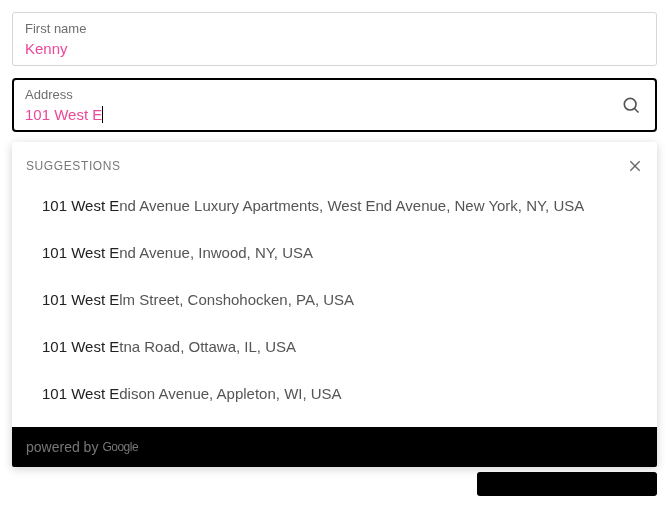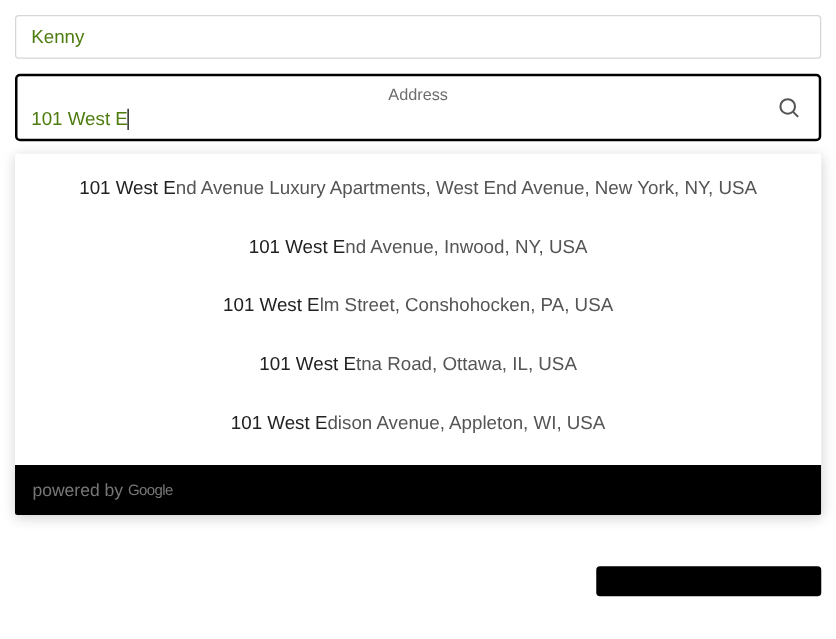--- a/index.html
+++ b/index.html
@@ -33,27 +33,26 @@
     display: block;
     font-size: 13px;
     color: #6e6e6e;
     margin-bottom: 4px;
   }
   .field-value {
     border: none;
     outline: none;
     width: 100%;
     font-size: 15px;
-    color: #4d7c0f;
+    color: #ec4899;
     font-family: inherit;
     background: transparent;
   }
   .address-row {
     position: relative;
-    text-align: center;
   }
   .search-icon {
     position: absolute;
     right: 14px;
     top: 50%;
     transform: translateY(-50%);
     width: 20px;
     height: 20px;
     color: #555;
   }
@@ -135,39 +134,49 @@
     cursor: pointer;
     width: 180px;
     height: 24px;
   }
 </style>
 </head>
 <body>
 
 <div class="row">
   <div class="field">
+    <label class="field-label">First name</label>
     <input class="field-value" type="text" value="Kenny" style="">
   </div>
 </div>
 
 <div class="address-row">
   <div class="field focused">
     <label class="field-label">Address</label>
     <div style="display:flex; align-items:center;">
       <span class="field-value" style="width:auto; white-space:pre;"><span>101 West E</span><span class="caret"></span></span>
     </div>
     <span class="search-icon">
       <svg viewBox="0 0 24 24" fill="none" stroke="currentColor" stroke-width="2">
         <circle cx="11" cy="11" r="7"></circle>
         <line x1="21" y1="21" x2="16.2" y2="16.2"></line>
       </svg>
     </span>
   </div>
 
   <div class="dropdown">
+    <div class="dd-header">
+      <span class="dd-title">SUGGESTIONS</span>
+      <span class="close-x">
+        <svg viewBox="0 0 24 24" fill="none" stroke="currentColor" stroke-width="2">
+          <line x1="5" y1="5" x2="19" y2="19"></line>
+          <line x1="19" y1="5" x2="5" y2="19"></line>
+        </svg>
+      </span>
+    </div>
     <ul class="suggestions">
         <li><span class="match">101 West E</span>nd Avenue Luxury Apartments, West End Avenue, New York, NY, USA</li>
         <li><span class="match">101 West E</span>nd Avenue, Inwood, NY, USA</li>
         <li><span class="match">101 West E</span>lm Street, Conshohocken, PA, USA</li>
         <li><span class="match">101 West E</span>tna Road, Ottawa, IL, USA</li>
         <li><span class="match">101 West E</span>dison Avenue, Appleton, WI, USA</li>
       </ul>
     <div class="powered">
       <span>powered by</span>
       <span class="google-logo"><span class="g1">G</span>oogle</span>

